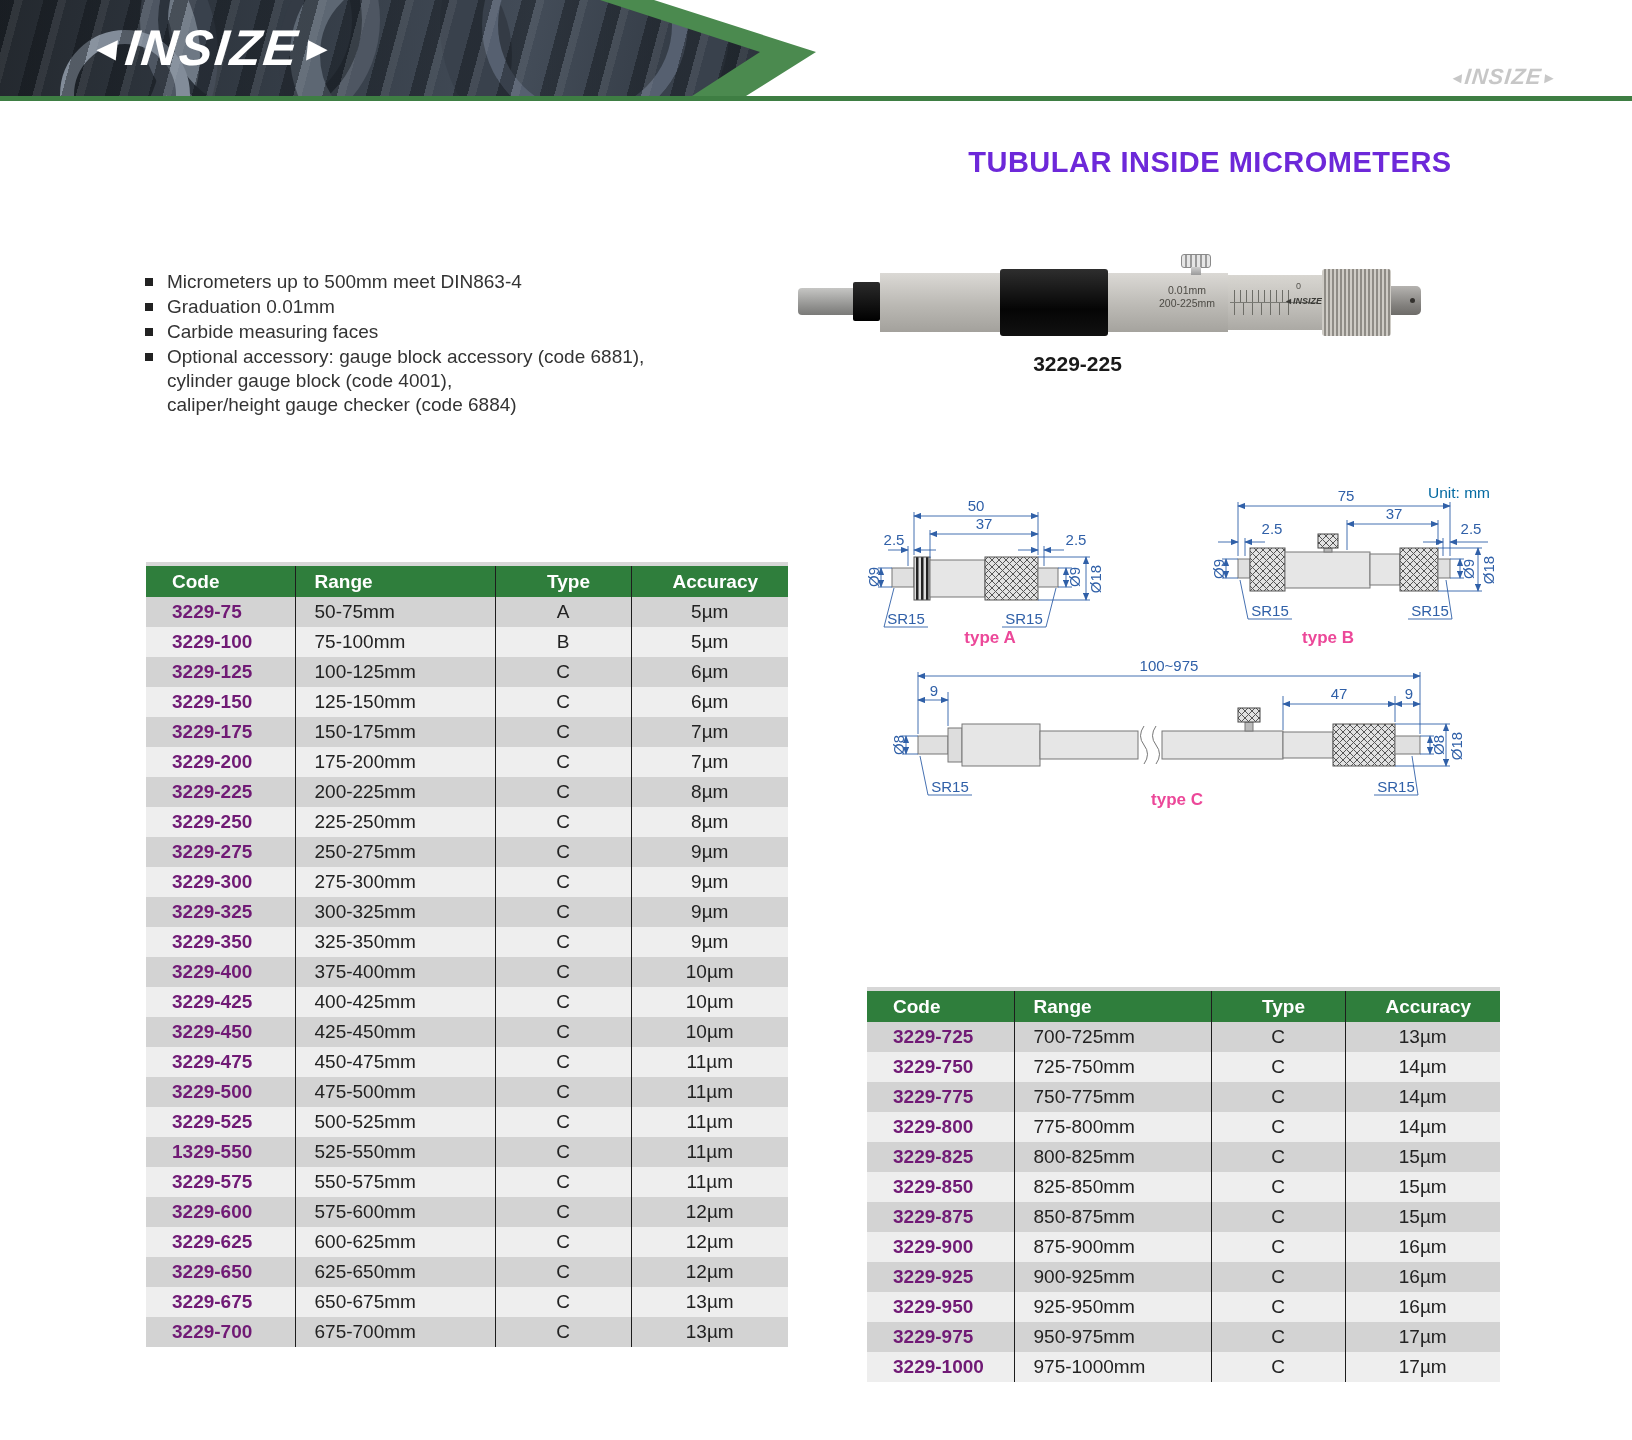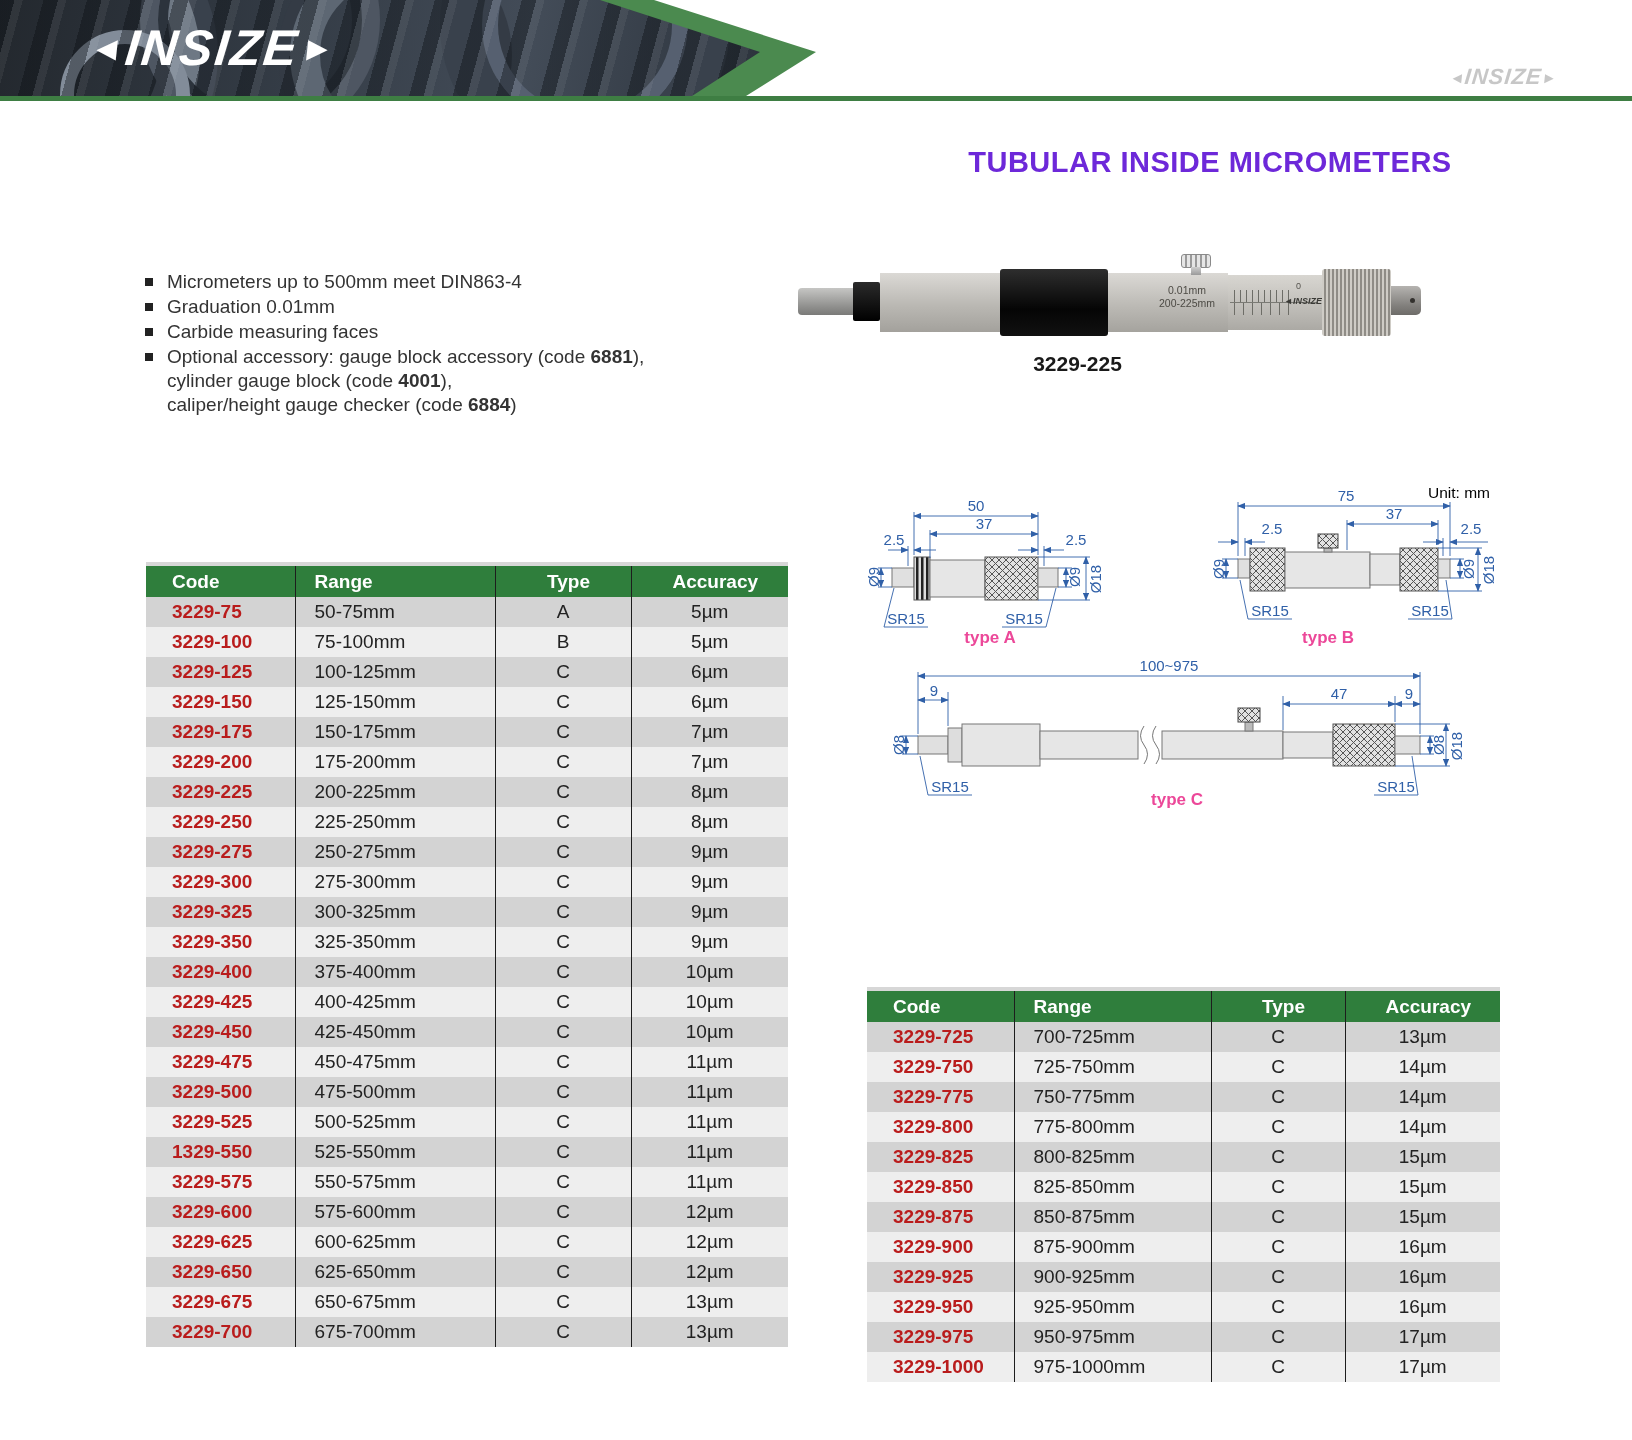--- a/index.html
+++ b/index.html
@@ -29,21 +29,21 @@
     font-weight:bold; font-style:italic; transform:skewX(-6deg); }
   .wmark .arr { font-size:15px; font-style:normal; }
   .wmark .txt { font-size:22px; letter-spacing:1px; }
 
   
   .title { position:absolute; left:880px; top:146px; width:660px; text-align:center;
     font-size:29px; font-weight:bold; color:#6d28d9; letter-spacing:.5px; }
   .features { position:absolute; left:143px; top:270px; width:620px; font-size:19px; color:#333; }
   .feat { display:flex; margin-bottom:1px; line-height:24px; }
   .sq { flex:none; width:8px; height:8px; background:#222; margin:8px 14px 0 2px; }
-  .feat b { font-weight:bold;text-align:right; }
+  .feat b { font-weight:normal;text-align:right; }
 
   
   .photo { position:absolute; left:795px; top:250px; width:635px; height:100px; }
   .photo div { position:absolute; }
   .rodL { left:3px; top:38px; width:57px; height:27px; border-radius:4px 0 0 4px;
     background:linear-gradient(180deg,#c6c6c4,#8f8f8d 70%,#7a7a78); }
   .collarB { left:58px; top:32px; width:27px; height:39px; border-radius:2px; background:linear-gradient(180deg,#2b2b2b,#000); }
   .tube1 { left:85px; top:23px; width:120px; height:59px; background:linear-gradient(180deg,#dbd9d5,#bab8b3 55%,#a3a19c); }
   .sleeveB { left:205px; top:19px; width:108px; height:67px; border-radius:3px; background:linear-gradient(180deg,#2e2e2e,#050505 60%,#111); }
   .tube2 { left:313px; top:23px; width:120px; height:59px; background:linear-gradient(180deg,#dbd9d5,#bcbab5 55%,#a5a39e); }
@@ -61,38 +61,38 @@
   .gs-zero { left:68px; top:6px; font-size:9px; color:#55534e; }
   .thimble { left:527px; top:19px; width:69px; height:67px; border-radius:3px;
     background:repeating-linear-gradient(90deg,#cfccc6 0 2px,#8f8c86 2px 4px); }
   .rodR { left:596px; top:36px; width:30px; height:29px; border-radius:0 5px 5px 0;
     background:linear-gradient(180deg,#b5b3b0,#807e7b 70%,#6e6c69); }
   .rodR::after { content:''; position:absolute; right:6px; top:12px; width:5px; height:5px; border-radius:50%; background:#33312e; }
   .caption { position:absolute; left:985px; top:352px; width:185px; text-align:center;
     font-size:21px; font-weight:bold; color:#1a1a1a; }
 
   
-  .unit { position:absolute; left:1428px; top:484px; font-size:15.5px; color:#000000; }
+  .unit { position:absolute; left:1428px; top:484px; font-size:15.5px; color:#0369a1; }
   .dg { position:absolute; }
   .dglabel { position:absolute; text-align:center; font-size:17px; font-weight:bold; color:#ec4899; }
   .dg text { font-size:15px; fill:#3060a8; font-family:"Liberation Sans",sans-serif; }
 
   
   table.spec { position:absolute; border-collapse:collapse; table-layout:fixed; font-size:19px; color:#222;
     box-shadow:0 -4px 0 rgba(110,110,110,.28); }
   table.spec th { background:#2f7e3c; color:#fff; height:31px; font-weight:bold;padding-left:11px; }
   table.spec td { height:30px; }
   table.spec tbody tr:nth-child(odd) td { background:#d3d3d3; }
   table.spec tbody tr:nth-child(even) td { background:#eeeeee; }
   table.spec th + th, table.spec td + td { border-left:1.5px solid #1d1d1d; }
   table.spec th:nth-child(1), table.spec td.c0 { text-align:left; padding-left:26px; }
   table.spec th:nth-child(2), table.spec td.c1 { text-align:left; padding-left:19px; }
   table.spec th:nth-child(3), table.spec td.c2,
   table.spec th:nth-child(4), table.spec td.c3 { text-align:center; }
-  td.c0 { font-weight:bold; color:#b91c1c; }
+  td.c0 { font-weight:bold; color:#701a75; }
   .tL { left:146px; top:566px; width:642px; }
   .tR { left:867px; top:991px; width:633px; }
 </style>
 </head>
 <body>
 
 <div class="page">
 
   <div class="hphoto">
     <div class="ring r1"></div>

